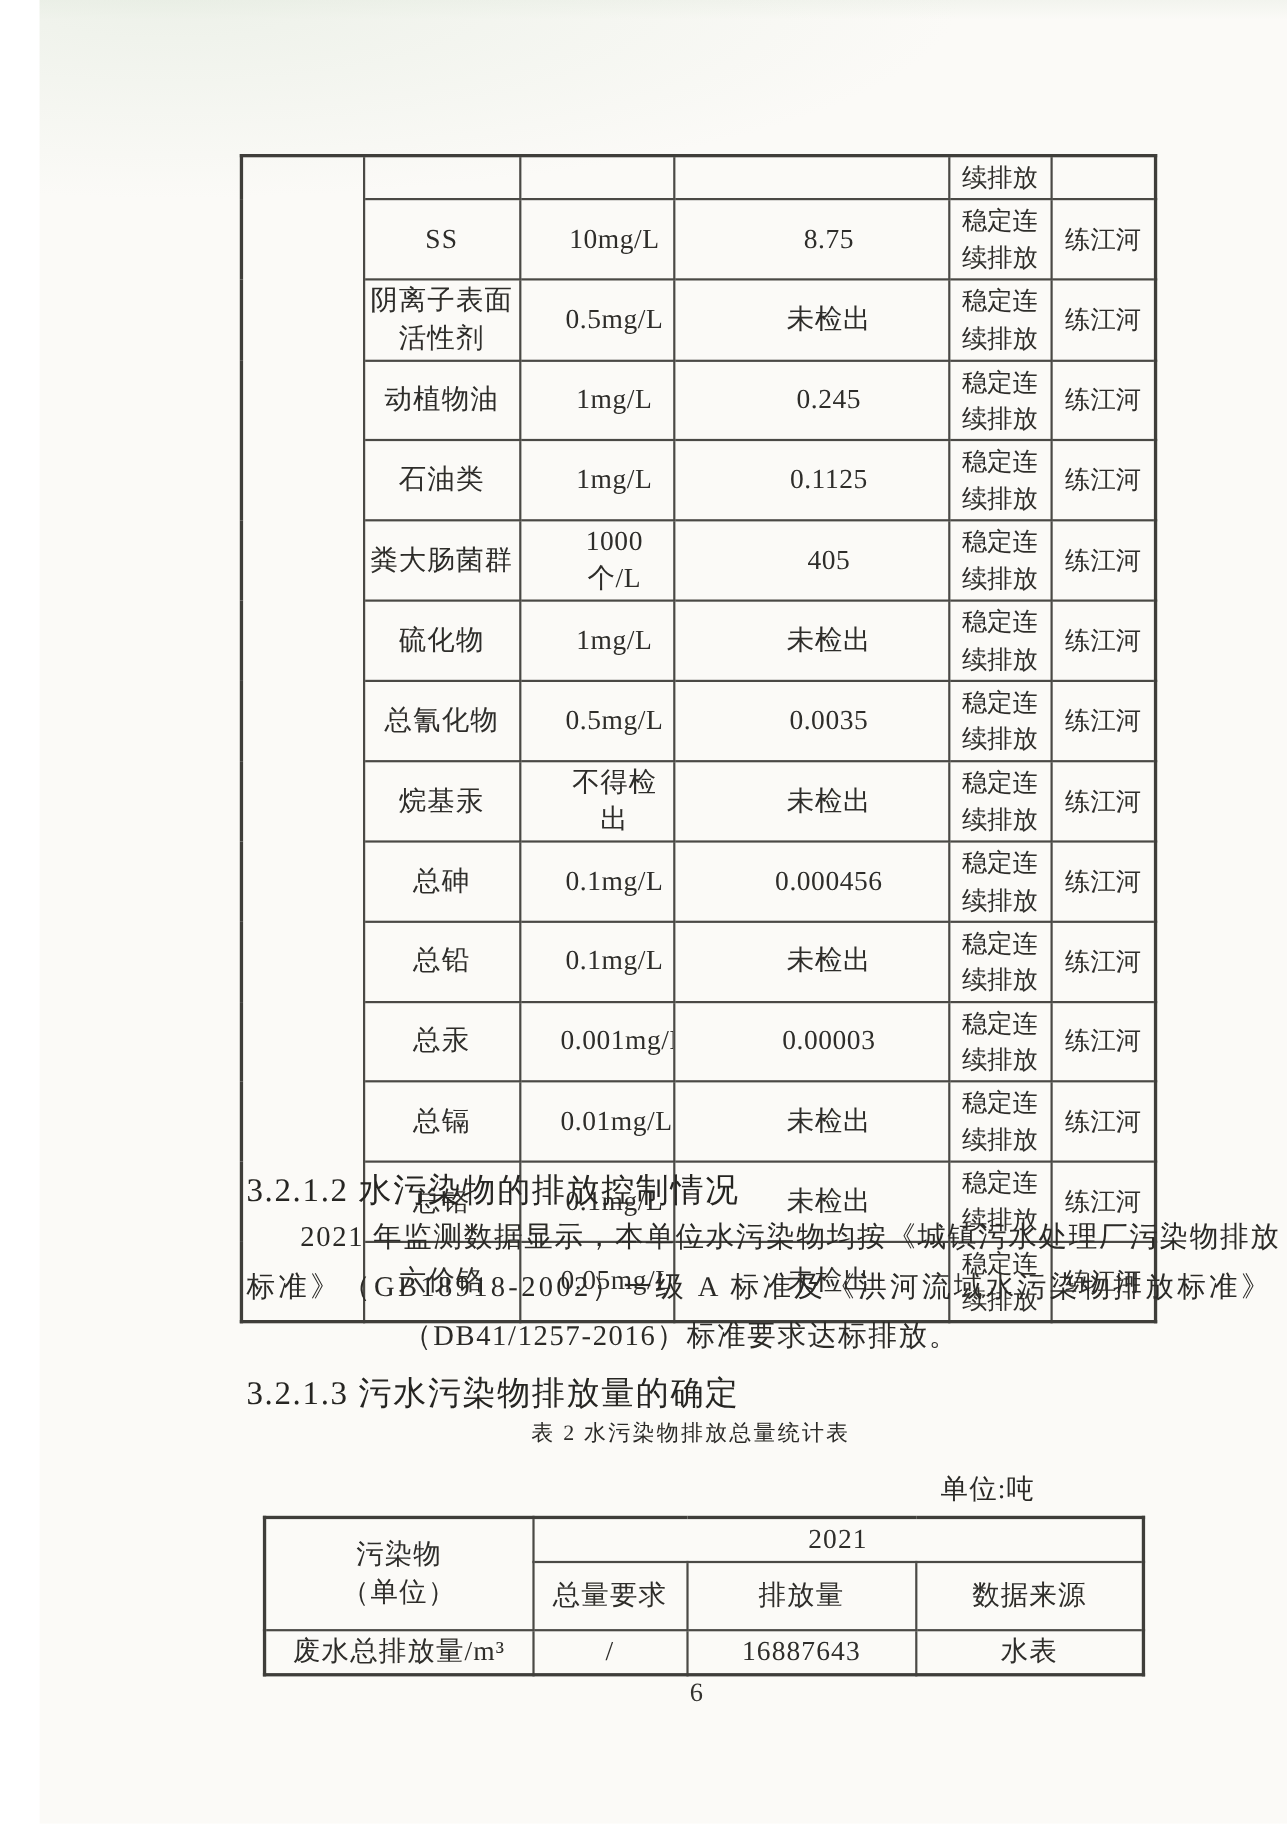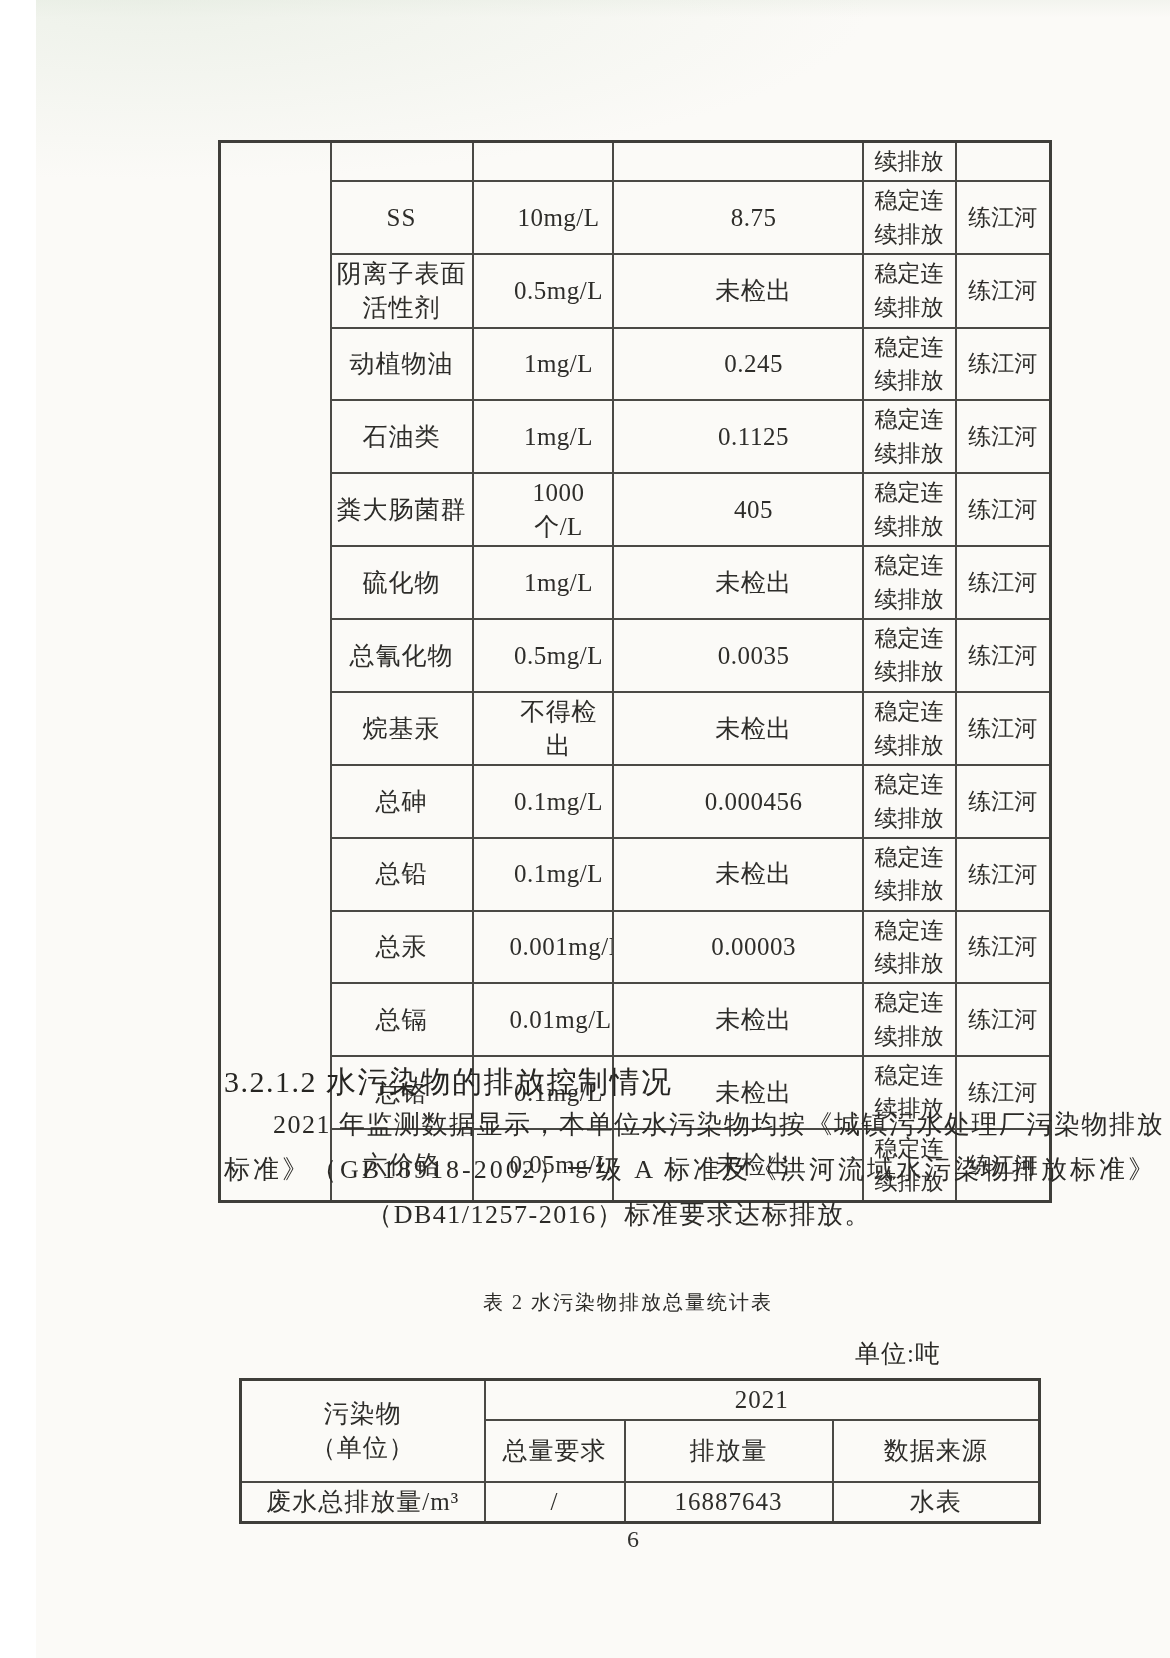--- a/index.html
+++ b/index.html
@@ -178,20 +178,21 @@
         <td class="c-dest">练江河</td>
       </tr>
     </tbody>
   </table>
 
   <div class="heading" style="top:1062px">3.2.1.2 水污染物的排放控制情况</div>
   <div class="para-line" style="top:1107px;text-indent:49px;letter-spacing:1.5px">2021 年监测数据显示，本单位水污染物均按《城镇污水处理厂污染物排放</div>
   <div class="para-line" style="top:1152px;letter-spacing:3px">标准》（GB18918-2002）一级 A 标准及《洪河流域水污染物排放标准》</div>
   <div class="para-line" style="top:1197px;letter-spacing:1.5px">（DB41/1257-2016）标准要求达标排放。</div>
 
+  <div class="heading" style="top:1246px">3.2.1.3 污水污染物排放量的确定</div>
   <div class="caption" style="top:1289px">表 2 水污染物排放总量统计表</div>
   <div class="unit-note" style="top:1337px">单位:吨</div>
 
   <table class="t-total">
     <colgroup>
       <col style="width:244px">
         <col style="width:140px">
         <col style="width:208px">
         <col style="width:207px">
     </colgroup>

